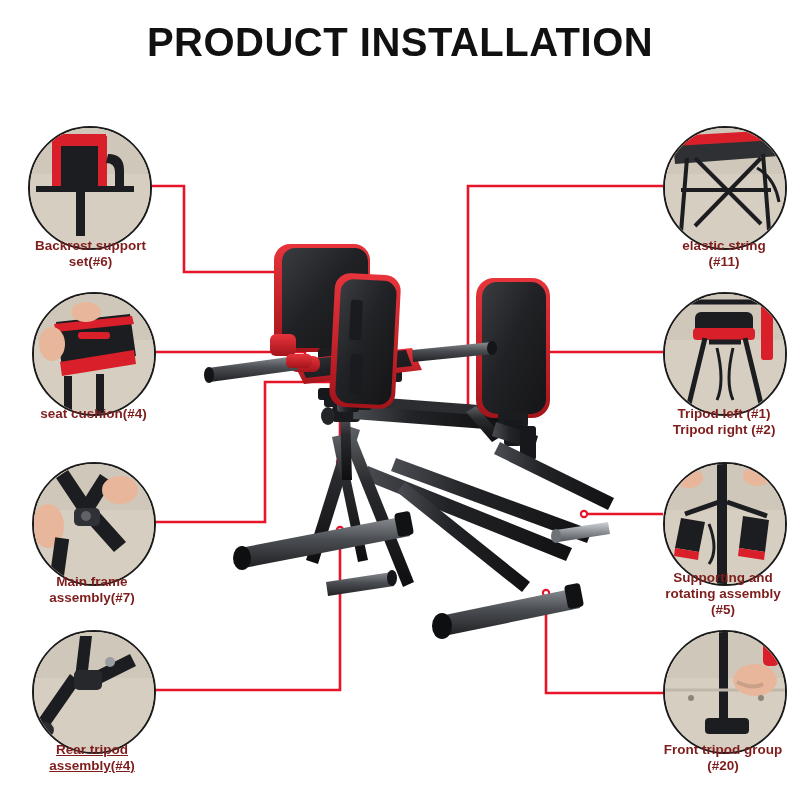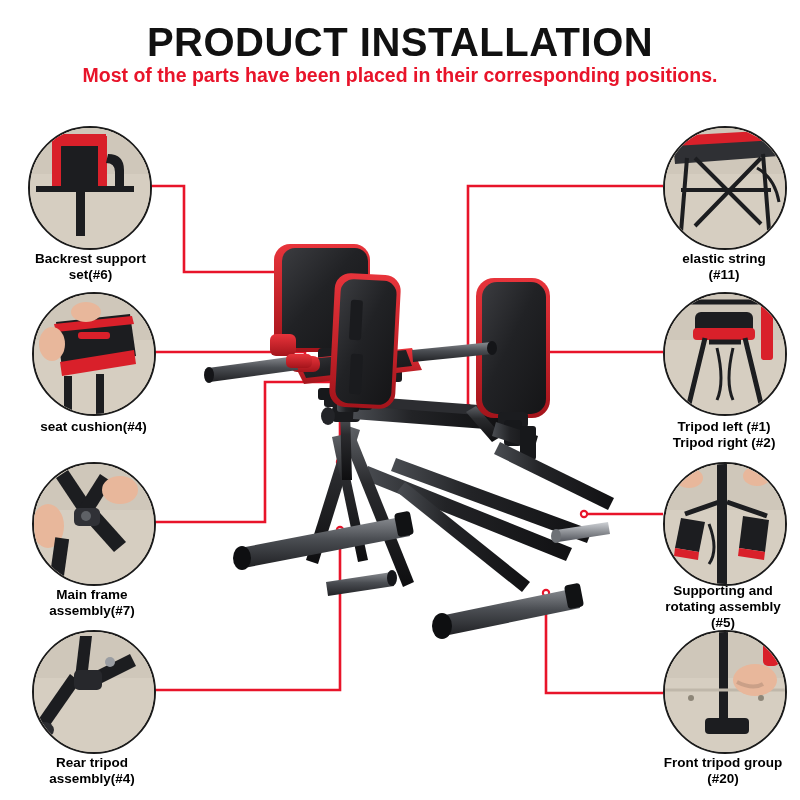--- a/index.html
+++ b/index.html
@@ -35,39 +35,37 @@
     border-radius:50%;
     border:2px solid #1b1b1b;
     overflow:hidden;
     background:#d9d2c6;
   }
   .bubble .ph{position:absolute;inset:0;}
   .cap{
     position:absolute;
     text-align:center;
     font-size:13.5px;font-weight:bold;
-    color:#000000;line-height:1.18;
+    color:#7f1d1d;line-height:1.18;
     white-space:pre-line;
     font-family:"Liberation Sans", sans-serif;
-    margin-top:13px;
   }
 
   
   #leads{position:absolute;left:0;top:0;width:800px;height:800px;}
 
   
   #product{position:absolute;left:200px;top:230px;width:420px;height:430px;}
 </style>
 </head>
 <body>
 
 <div id="stage">
 
   <div class="title">PRODUCT INSTALLATION</div>
-  <div class="subtitle">Most of the parts have been placed in their corresponding positions.</div>
 
   <svg id="leads" viewBox="0 0 800 800">
     <g id="lead-group" fill="none" stroke="#e8142a" stroke-width="2.6" stroke-linejoin="miter" stroke-linecap="butt">
         <polyline points="148,186 184,186 184,272 298,272" stroke="#e8142a"></polyline>
         <polyline points="152,352 305,352 305,363" stroke="#e8142a"></polyline>
         <polyline points="152,522 265,522 265,382 340,382 340,462" stroke="#e8142a"></polyline>
         <polyline points="152,690 340,690 340,530" stroke="#e8142a"></polyline>
         <polyline points="663,186 468,186 468,408" stroke="#e8142a"></polyline>
         <polyline points="663,352 507,352" stroke="#e8142a"></polyline>
         <polyline points="663,514 584,514" stroke="#e8142a"></polyline>
@@ -274,21 +272,21 @@
               <rect x="0" y="0" width="120" height="120" fill="#d6cec1"></rect>
               <rect x="0" y="0" width="120" height="46" fill="#cfc7ba"></rect>
               <path d="M46 4 L58 4 L52 56 L40 54 Z" fill="#1c1d20"></path>
               <path d="M52 44 L96 22 L102 34 L58 56 Z" fill="#1c1d20"></path>
               <path d="M46 50 L14 96 L4 88 L36 42 Z" fill="#1c1d20"></path>
               <rect x="40" y="38" width="28" height="20" rx="5" fill="#27282c"></rect>
               <circle cx="76" cy="30" r="5" fill="#9a9da2"></circle>
               <ellipse cx="10" cy="98" rx="10" ry="8" fill="#2b2c30"></ellipse>
             </svg></div>
         </div>
-        <div class="cap" style="left: 12px; top: 742px; width: 160px;">Rear tripod
+        <div class="cap" style="left: 12px; top: 742px; width: 160px; text-decoration: underline;">Rear tripod
 assembly(#4)</div>
       </div>
       <div class="callout">
         <div class="bubble" style="left: 663px; top: 126px; width: 120px; height: 120px;">
           <div class="ph"><svg viewBox="0 0 120 120" width="100%" height="100%" preserveAspectRatio="xMidYMid slice">
               <rect x="0" y="0" width="120" height="120" fill="#d6cec1"></rect>
               <rect x="0" y="0" width="120" height="46" fill="#cfc7ba"></rect>
               <path d="M8 14 L112 8 L114 28 L10 36 Z" fill="#2f3034"></path>
               <path d="M8 8 L112 2 L113 12 L9 18 Z" fill="#d9202a"></path>
               <path d="M22 30 L16 104 M98 26 L104 102 M30 30 L96 96 M96 30 L30 98" stroke="#1c1d20" stroke-width="4" fill="none"></path>

